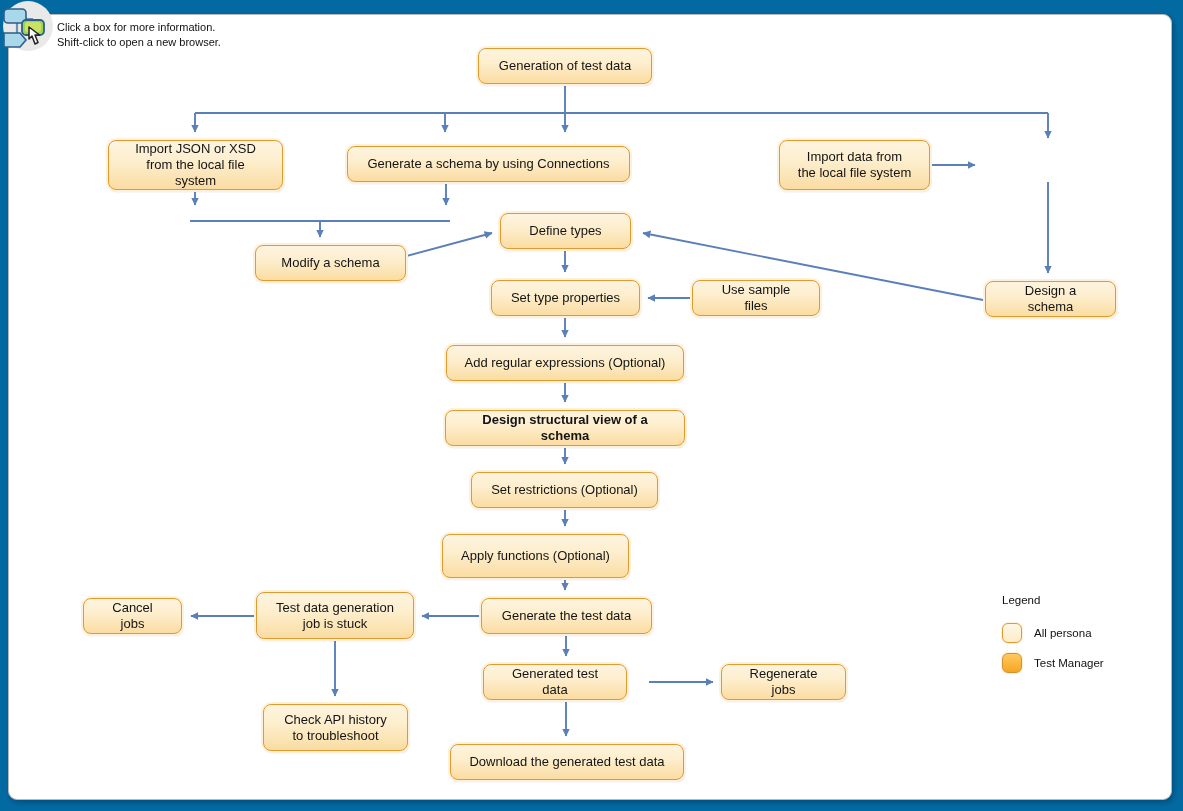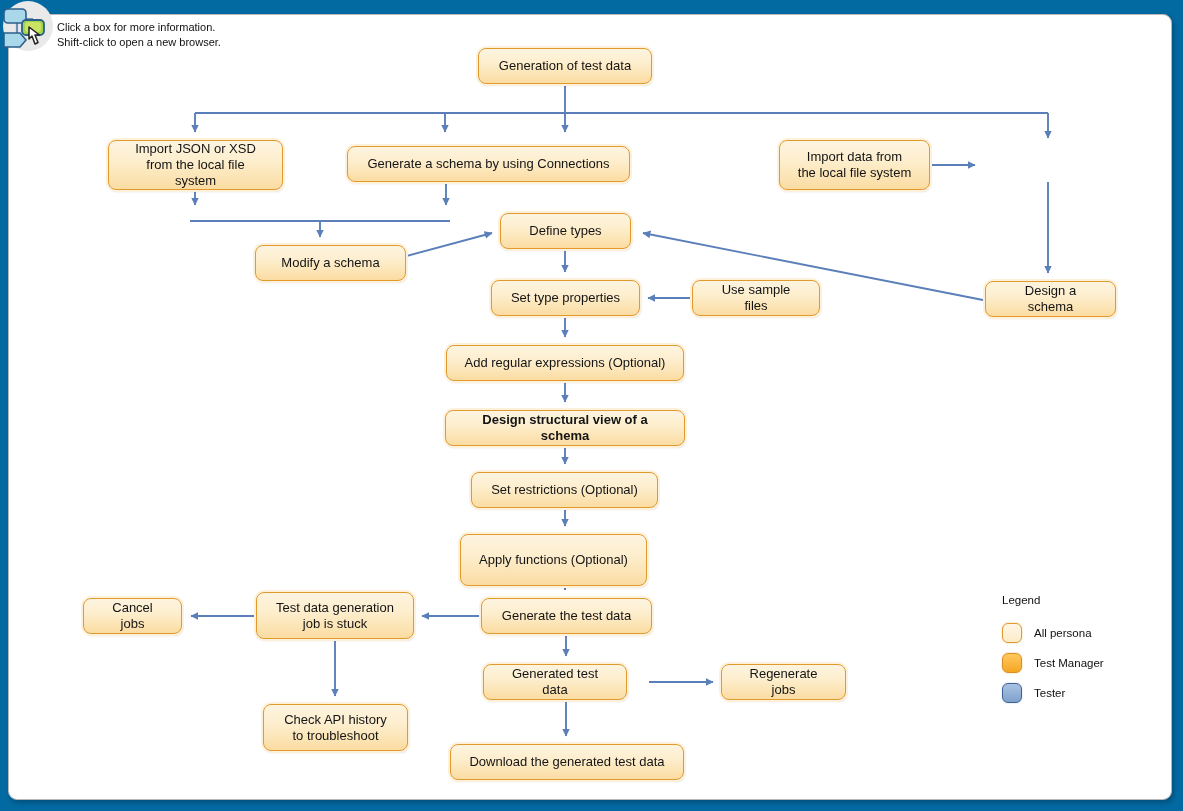--- a/index.html
+++ b/index.html
@@ -248,21 +248,21 @@
     </div>
 
   <div class="node" style="left:445px;top:410px;width:240px;height:36px;font-weight:bold;">
     <span>Design structural view of a schema</span>
     </div>
 
   <div class="node" style="left:471px;top:472px;width:187px;height:36px;">
     <span>Set restrictions (Optional)</span>
     </div>
 
-  <div class="node" style="left:460px;top:534px;width:187px;height:52px;">
+  <div class="node" style="left:442px;top:534px;width:187px;height:44px;">
     <span>Apply functions (Optional)</span>
     </div>
 
   <div class="node" style="left:481px;top:598px;width:171px;height:36px;">
     <span>Generate the test data</span>
     </div>
 
   <div class="node" style="left:256px;top:592px;width:158px;height:47px;">
     <span>Test data generation<br>job is stuck</span>
     </div>
@@ -293,20 +293,16 @@
     <div class="legend-row">
       <span class="swatch sw-all"></span>
       <span class="legend-label">All persona</span>
     </div>
 
     <div class="legend-row">
       <span class="swatch sw-tm"></span>
       <span class="legend-label">Test Manager</span>
     </div>
 
-    <div class="legend-row">
-      <span class="swatch sw-tester"></span>
-      <span class="legend-label">Tester</span>
-    </div>
 
   </div>
 
 </div>
 
 </body></html>

